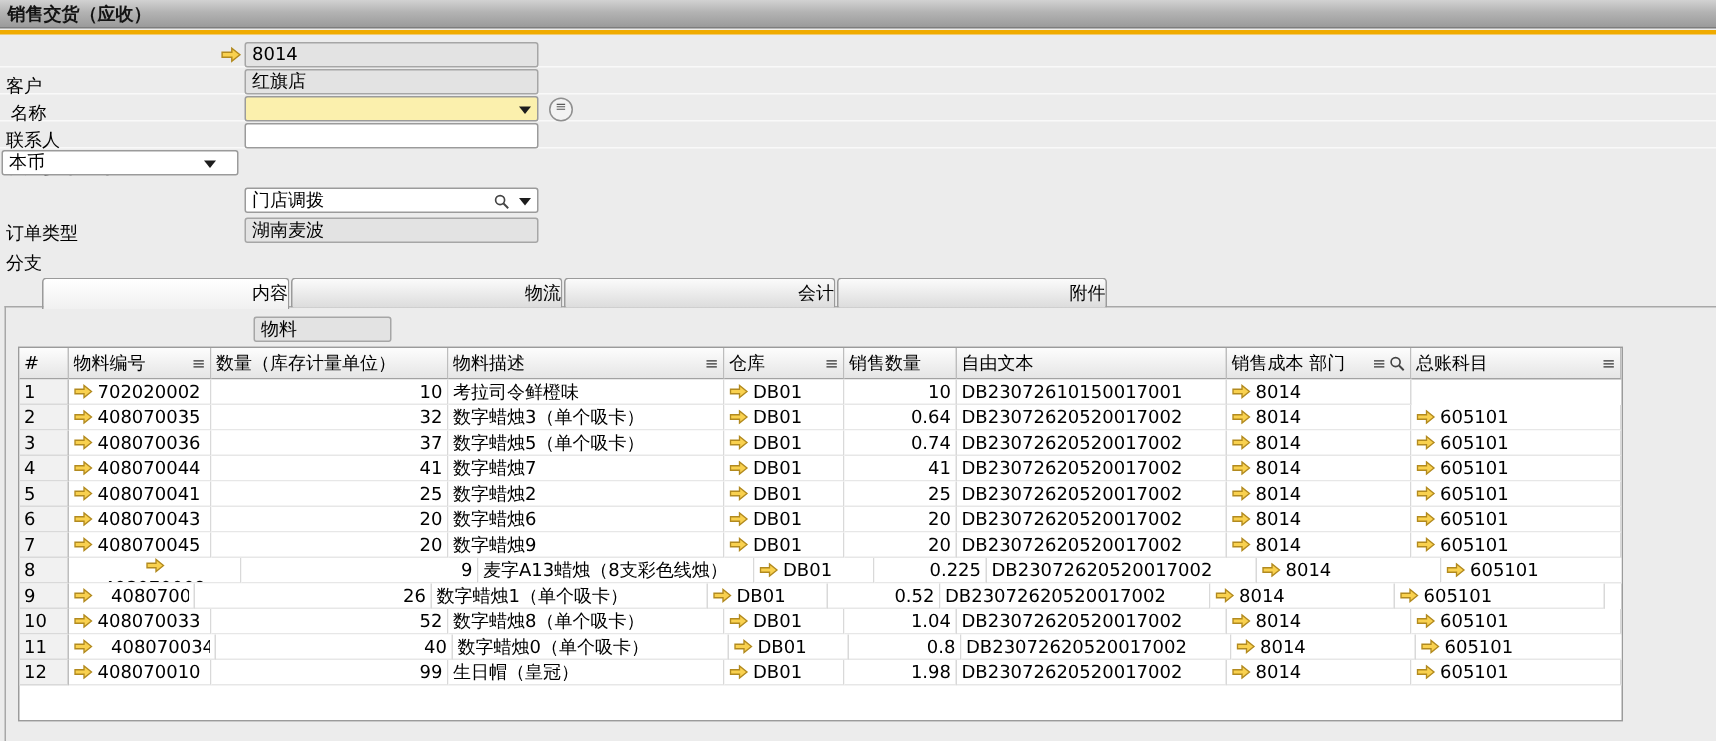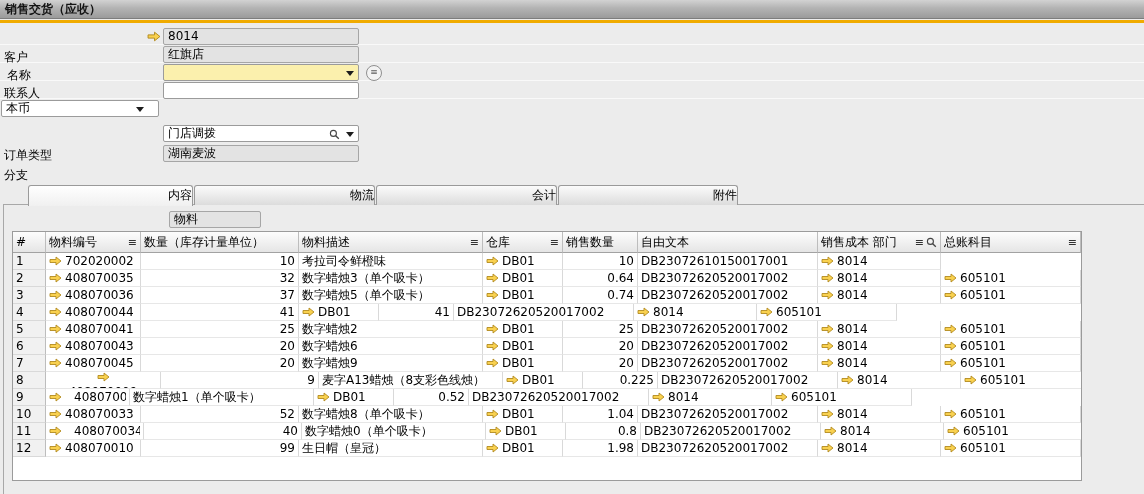--- a/index.html
+++ b/index.html
@@ -313,20 +313,23 @@
           </div>
           <div class="td" style="width: 95px;">
             <svg class="larrow" width="13" height="10" viewBox="0 0 13 10">
               <path d="M1 3.5 h6 V1 l5 4 -5 4 V6.5 H1 z" fill="#f9d14f" stroke="#b28a1f" stroke-width="0.9"></path>
             </svg>
             <span class="cv">408070044</span>
           </div>
           <div class="td right" style="width: 158px;">
             <span class="cv">41</span>
           </div>
+          <div class="td" style="width: 184px;">
+            <span class="cv">数字蜡烛7</span>
+          </div>
           <div class="td" style="width: 80px;">
             <svg class="larrow" width="13" height="10" viewBox="0 0 13 10">
               <path d="M1 3.5 h6 V1 l5 4 -5 4 V6.5 H1 z" fill="#f9d14f" stroke="#b28a1f" stroke-width="0.9"></path>
             </svg>
             <span class="cv">DB01</span>
           </div>
           <div class="td right" style="width: 75px;">
             <span class="cv">41</span>
           </div>
           <div class="td" style="width: 180px;">
@@ -511,20 +514,23 @@
         </div>
         <div class="tr">
           <div class="td num" style="width: 33px;">
             <span class="cv">9</span>
           </div>
           <div class="td" style="width: 84px; gap: 12px;">
             <svg class="larrow" width="13" height="10" viewBox="0 0 13 10">
               <path d="M1 3.5 h6 V1 l5 4 -5 4 V6.5 H1 z" fill="#f9d14f" stroke="#b28a1f" stroke-width="0.9"></path>
             </svg>
             <span class="cv">408070031</span>
+          </div>
+          <div class="td right" style="width: 158px;">
+            <span class="cv">26</span>
           </div>
           <div class="td" style="width: 184px;">
             <span class="cv">数字蜡烛1（单个吸卡）</span>
           </div>
           <div class="td" style="width: 80px;">
             <svg class="larrow" width="13" height="10" viewBox="0 0 13 10">
               <path d="M1 3.5 h6 V1 l5 4 -5 4 V6.5 H1 z" fill="#f9d14f" stroke="#b28a1f" stroke-width="0.9"></path>
             </svg>
             <span class="cv">DB01</span>
           </div>

